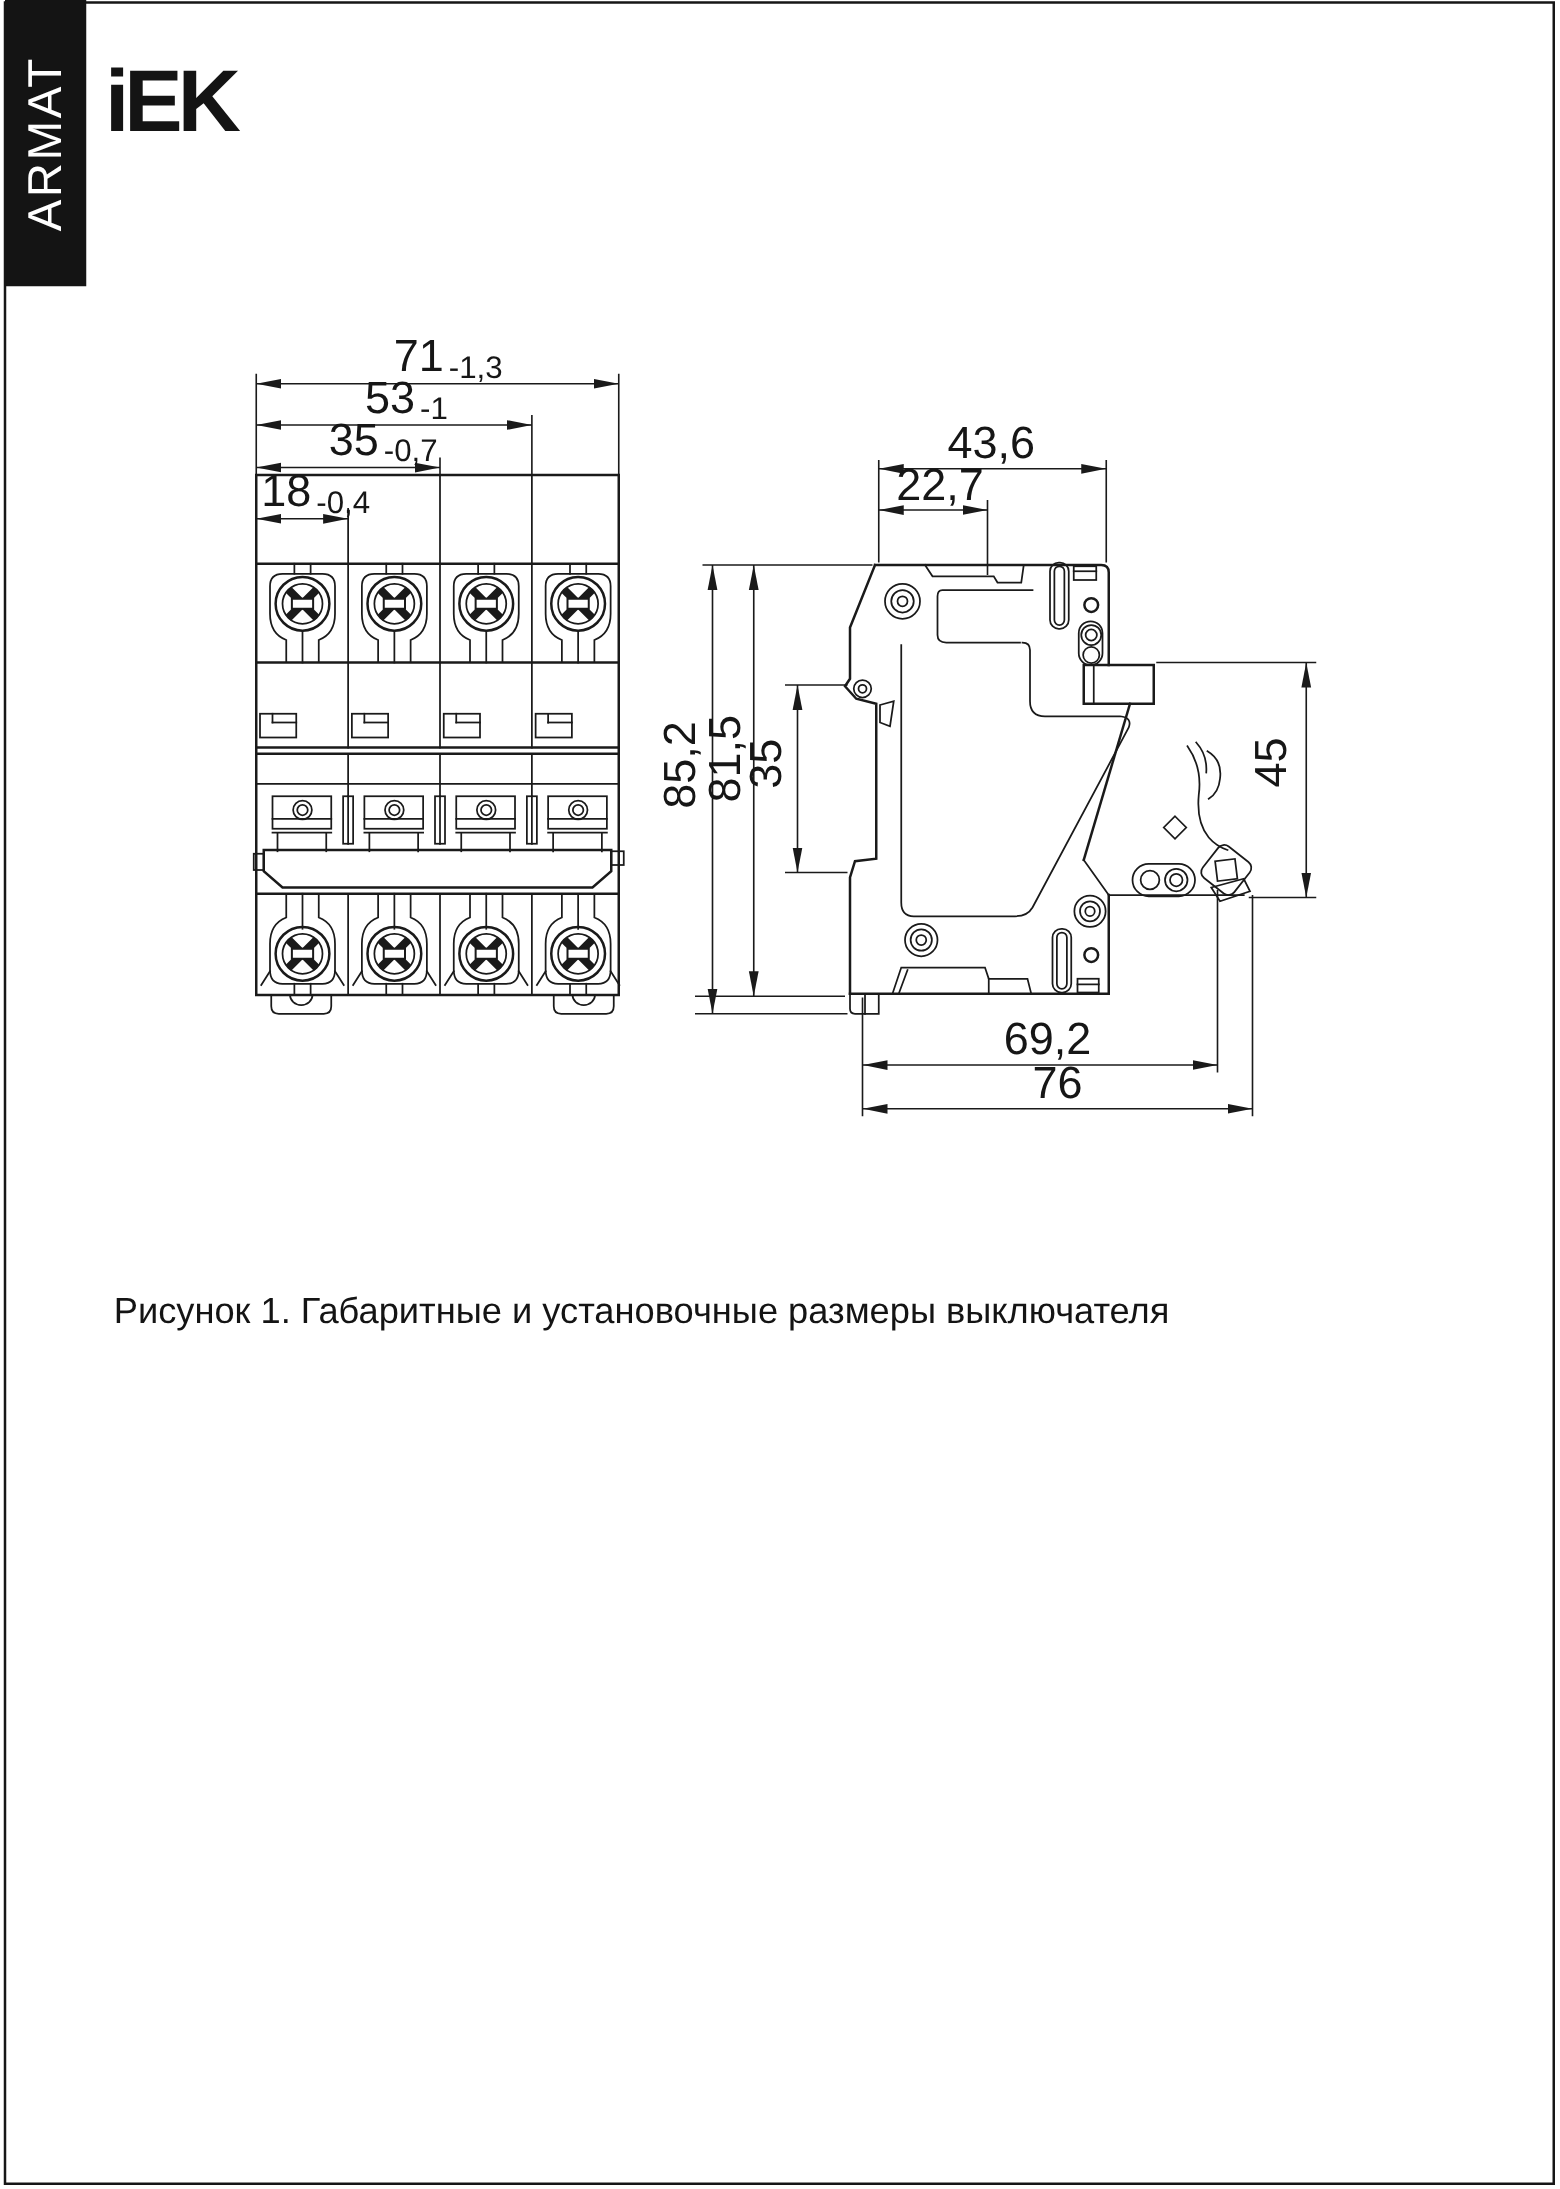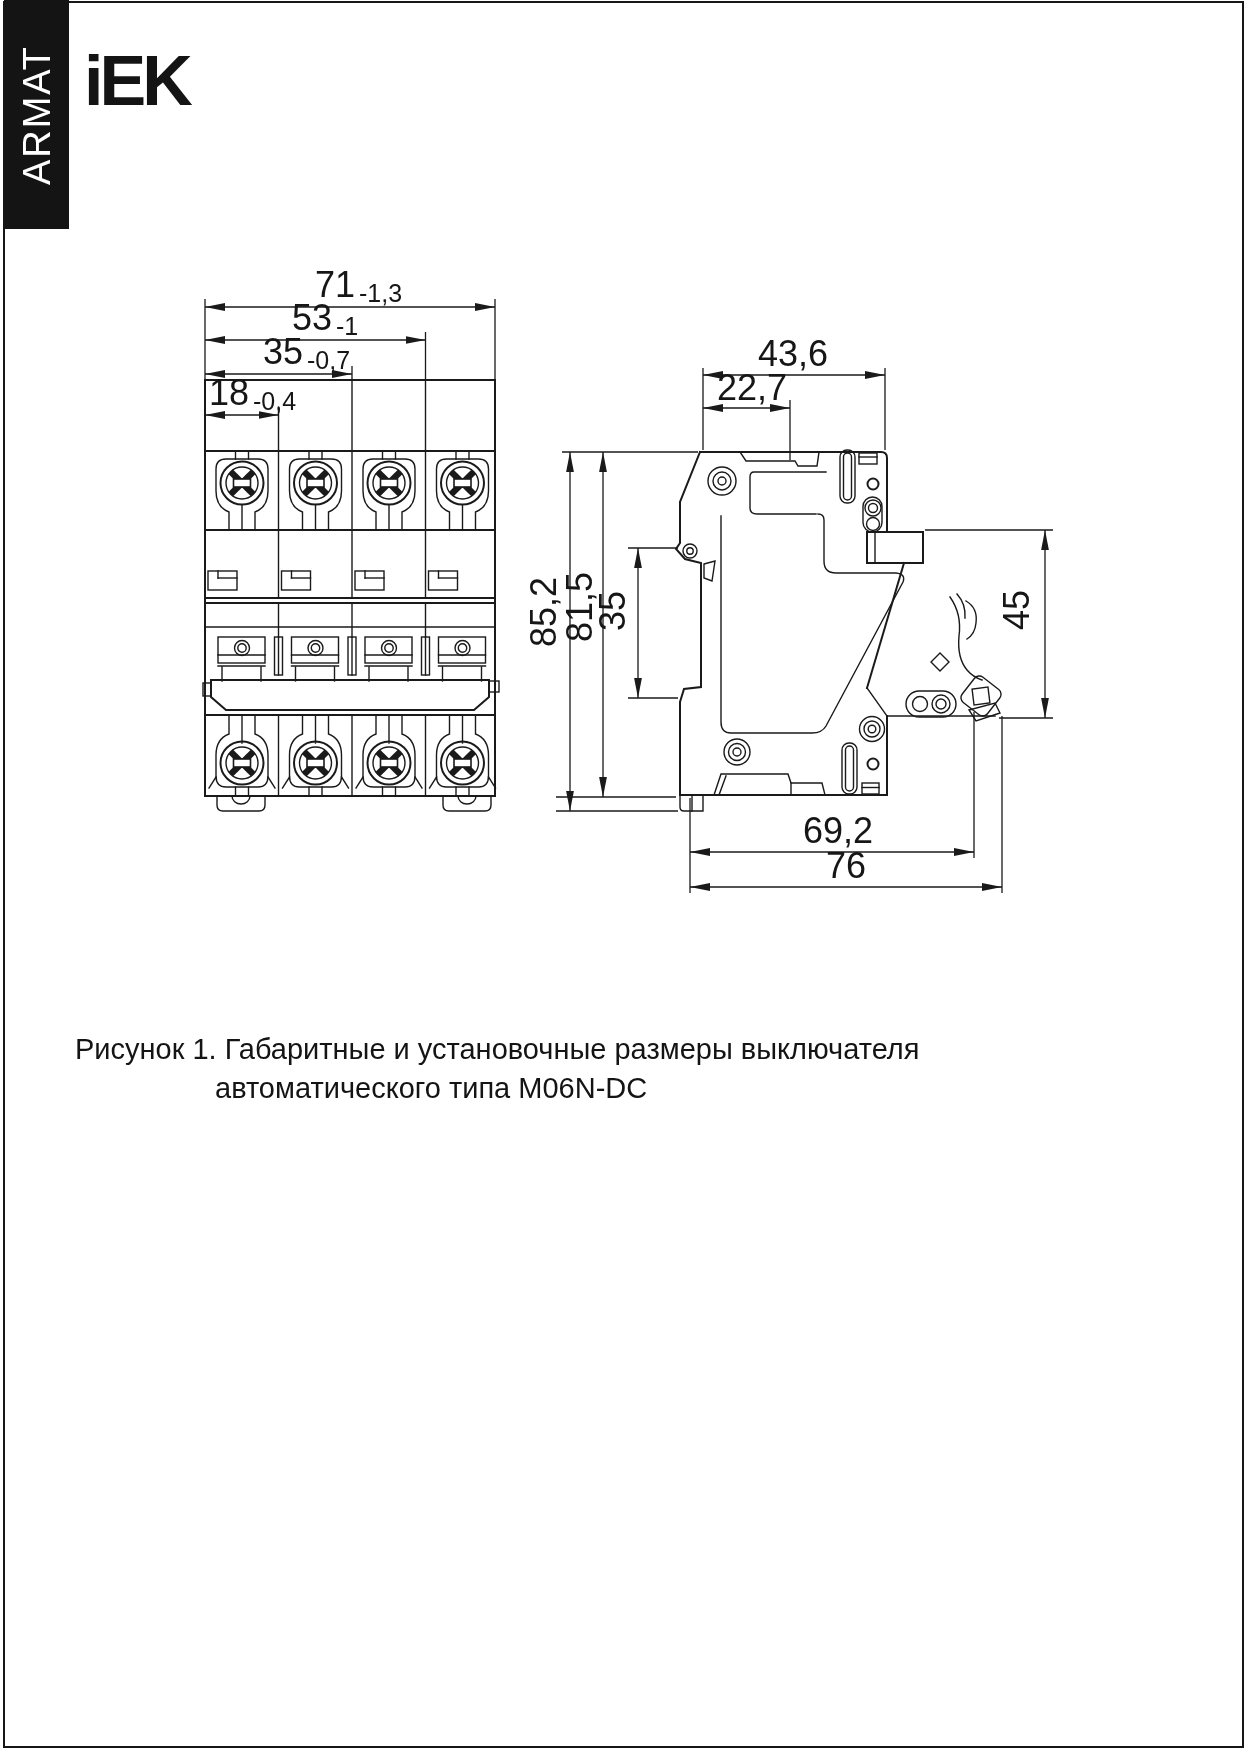--- a/index.html
+++ b/index.html
@@ -4,21 +4,21 @@
 <style>
   html,body{margin:0;padding:0;background:#ffffff;}
   .page{position:relative;width:1248px;height:1751px;background:#ffffff;overflow:hidden;
         font-family:"Liberation Sans",sans-serif;color:#161616;}
   .page-border{position:absolute;left:3px;top:1px;right:4px;bottom:3px;border:2px solid #161616;pointer-events:none;}
   .brand-banner{position:absolute;left:4px;top:0;width:65px;height:229px;background:#141414;}
   .banner-text{position:absolute;left:50%;top:50%;transform:translate(-50%,-50%) rotate(-90deg);
                color:#ffffff;font-size:38px;font-weight:400;letter-spacing:2px;white-space:nowrap;}
   .iek-logo{position:absolute;left:84px;top:44px;font-size:70px;line-height:74px;font-weight:900;
             letter-spacing:-4px;color:#141414;}
-  .caption{position:absolute;left:75px;top:1030px;font-size:29px;line-height:39px;color:#141414;}
+  .caption{position:absolute;left:91px;top:1030px;font-size:29px;line-height:39px;color:#141414;}
   .caption .cap2{padding-left:140px;}
   svg.drawing{position:absolute;left:0;top:0;}
   .ln{stroke:#1a1a1a;stroke-width:2;fill:none;stroke-linecap:square;}
   .thin{stroke-width:1.4;}
   .dim{stroke:#1a1a1a;stroke-width:1.3;fill:none;}
   .dimtext{font-family:"Liberation Sans",sans-serif;font-size:36px;fill:#161616;}
   .toltext{font-family:"Liberation Sans",sans-serif;font-size:25px;fill:#161616;}
 </style>
 </head>
 <body>
@@ -280,15 +280,14 @@
         <line x1="690" y1="852" x2="974" y2="852" class="dim" marker-start="url(#arr)" marker-end="url(#arr)"></line>
         <line x1="690" y1="887" x2="1002" y2="887" class="dim" marker-start="url(#arr)" marker-end="url(#arr)"></line>
         <text class="dimtext" text-anchor="middle" x="838" y="843">69,2</text>
         <text class="dimtext" text-anchor="middle" x="846" y="878">76</text>
       </g>
     </g>
   </svg>
 
   <div class="caption">
     <div>Рисунок 1. Габаритные и установочные размеры выключателя</div>
-    <div class="cap2">автоматического типа M06N-DC</div>
   </div>
 </div>
 
 </body></html>

